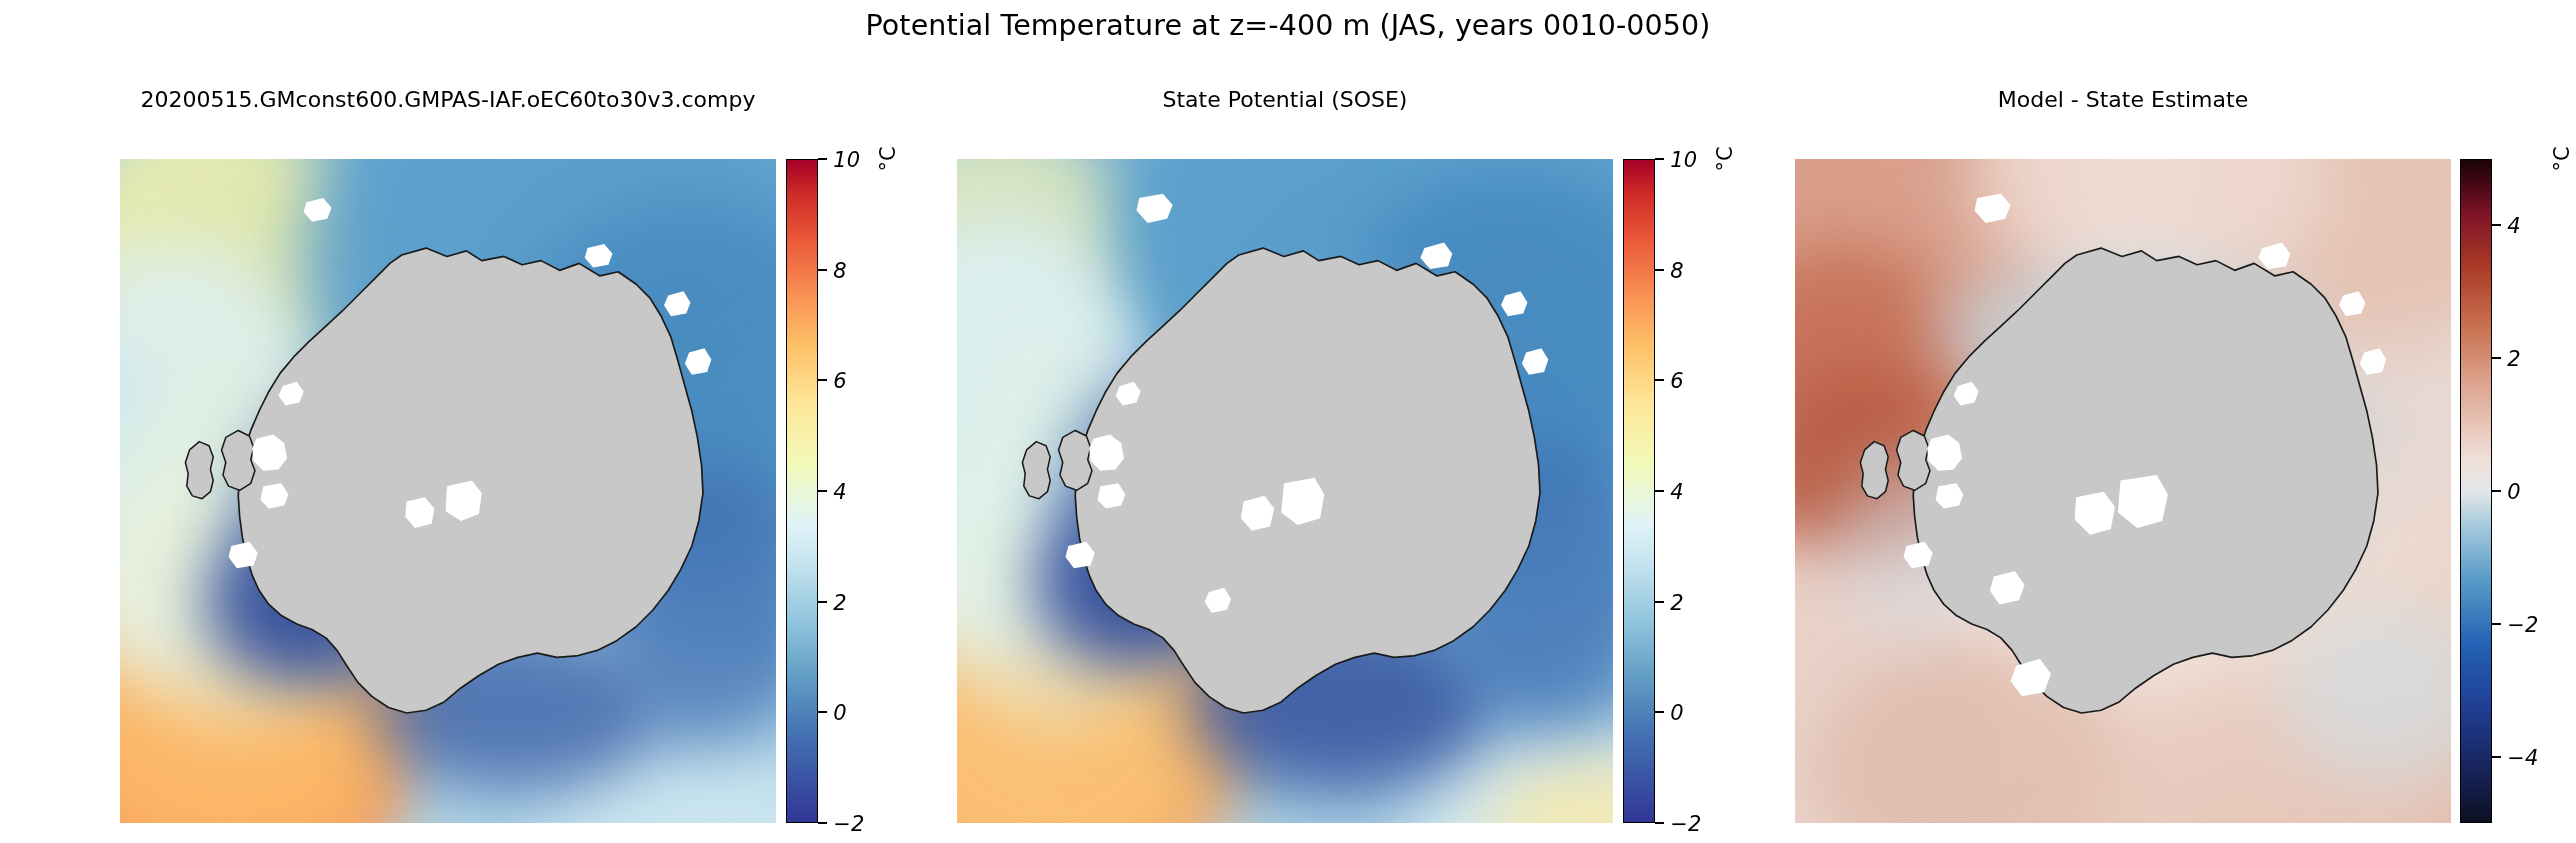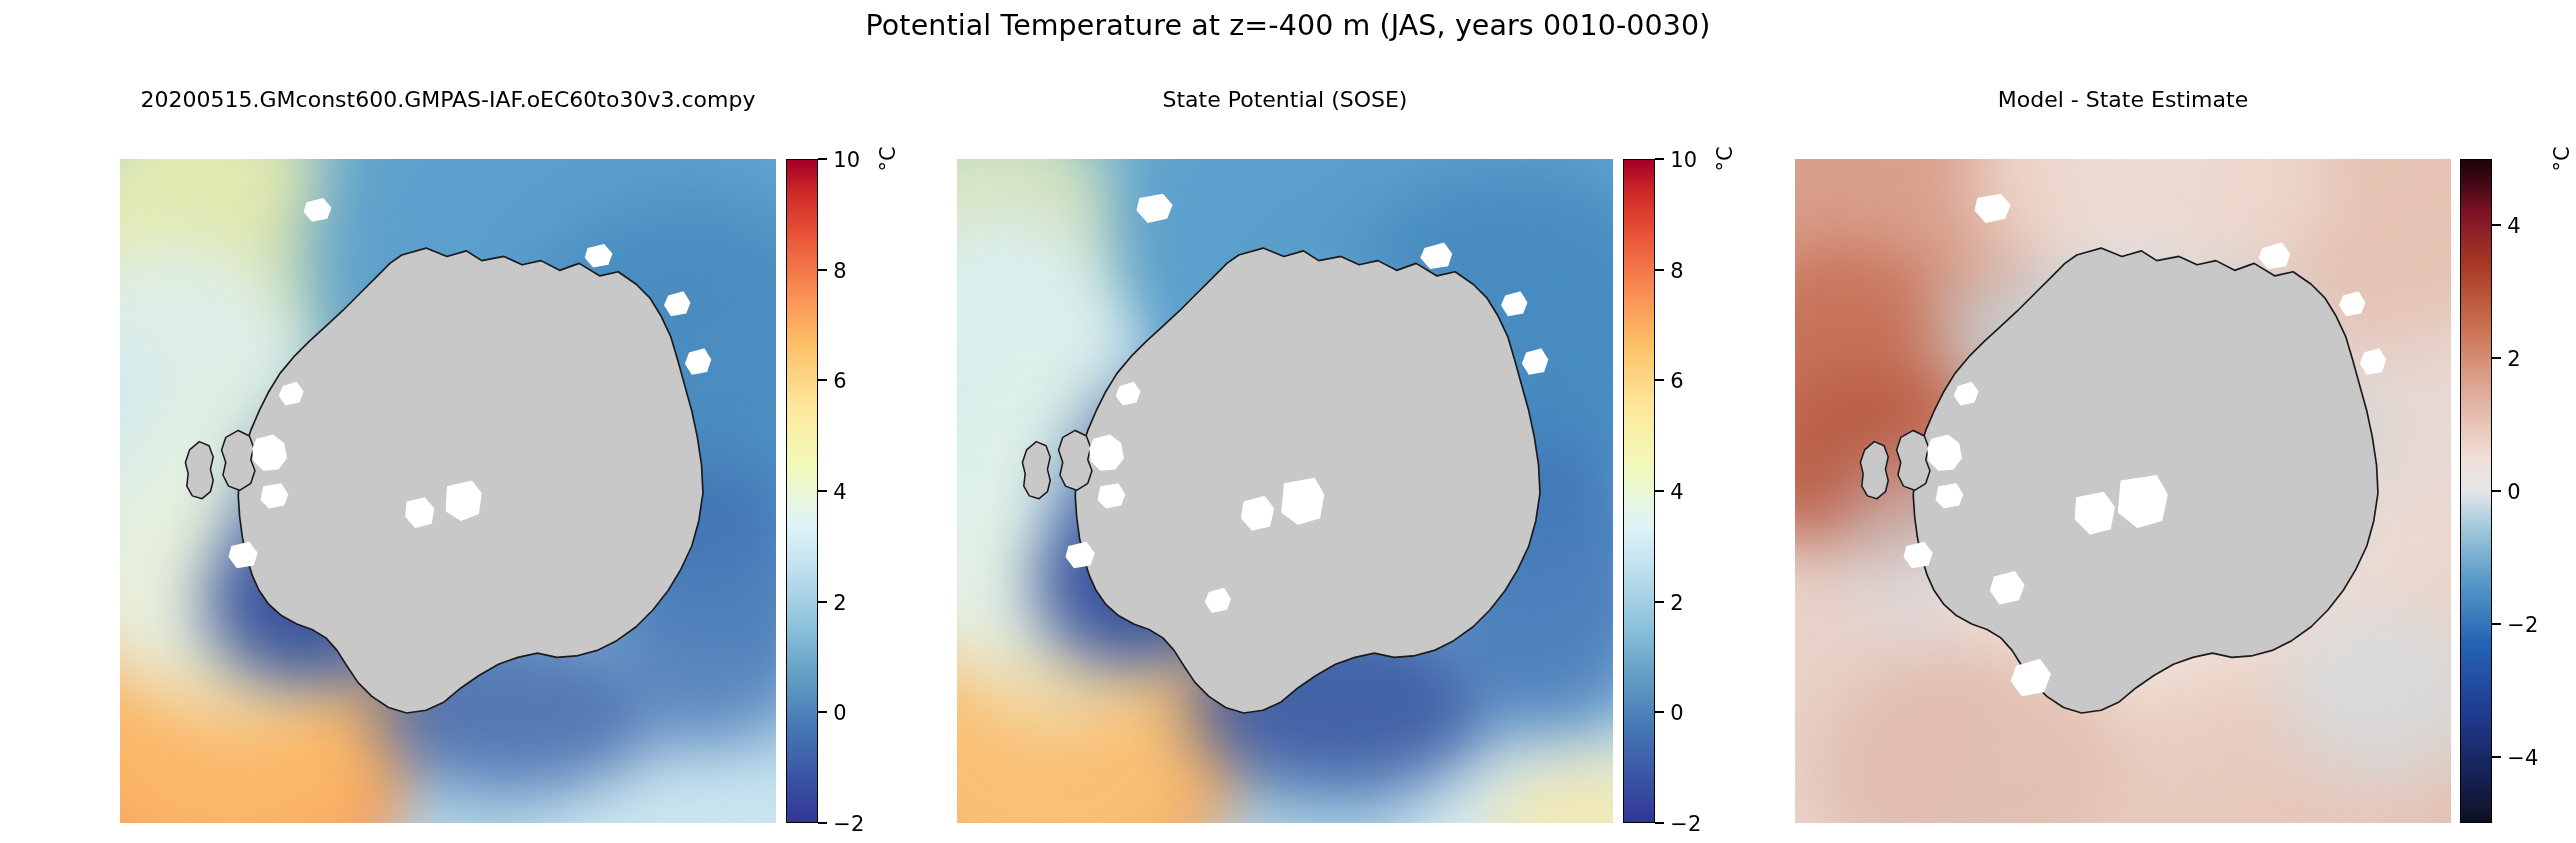--- a/index.html
+++ b/index.html
@@ -178,35 +178,36 @@
     width: 9px;
     height: 1.8px;
     background: #000000;
   }
   .cb-tick .lbl {
     font-size: 21px;
     line-height: 21px;
     margin-left: 6.3px;
     white-space: nowrap;
     transform: translateY(0.7px);
+    font-style: italic;
   }
   .cb-axis-label {
     position: absolute;
     left: 89px;
     top: 50%;
     transform: translateY(-50%) rotate(-90deg);
     transform-origin: center center;
     font-size: 21px;
     white-space: nowrap;
   }
 </style>
 </head>
 <body>
 
-<div id="figure-title">Potential Temperature at z=-400 m (JAS, years 0010-0030)</div>
+<div id="figure-title">Potential Temperature at z=-400 m (JAS, years 0010-0050)</div>
 
 <div class="panel" style="left:120px; width:656px;">
   <div class="panel-title">20200515.GMconst600.GMPAS-IAF.oEC60to30v3.compy</div>
 
   <div class="map-frame">
     <div class="field">
       <div class="ocean-base-model"></div>
       <i style="left:-125px; top:390px; width:431px; height:362px; background:#f6884b; opacity:.95;"></i>
       <i style="left:-84px; top:327px; width:390px; height:390px; background:#fdbe6b; opacity:.85;"></i>
       <i style="left:-56px;  top:-63px; width:292px; height:299px; background:#fbf6a6; opacity:.80;"></i>

